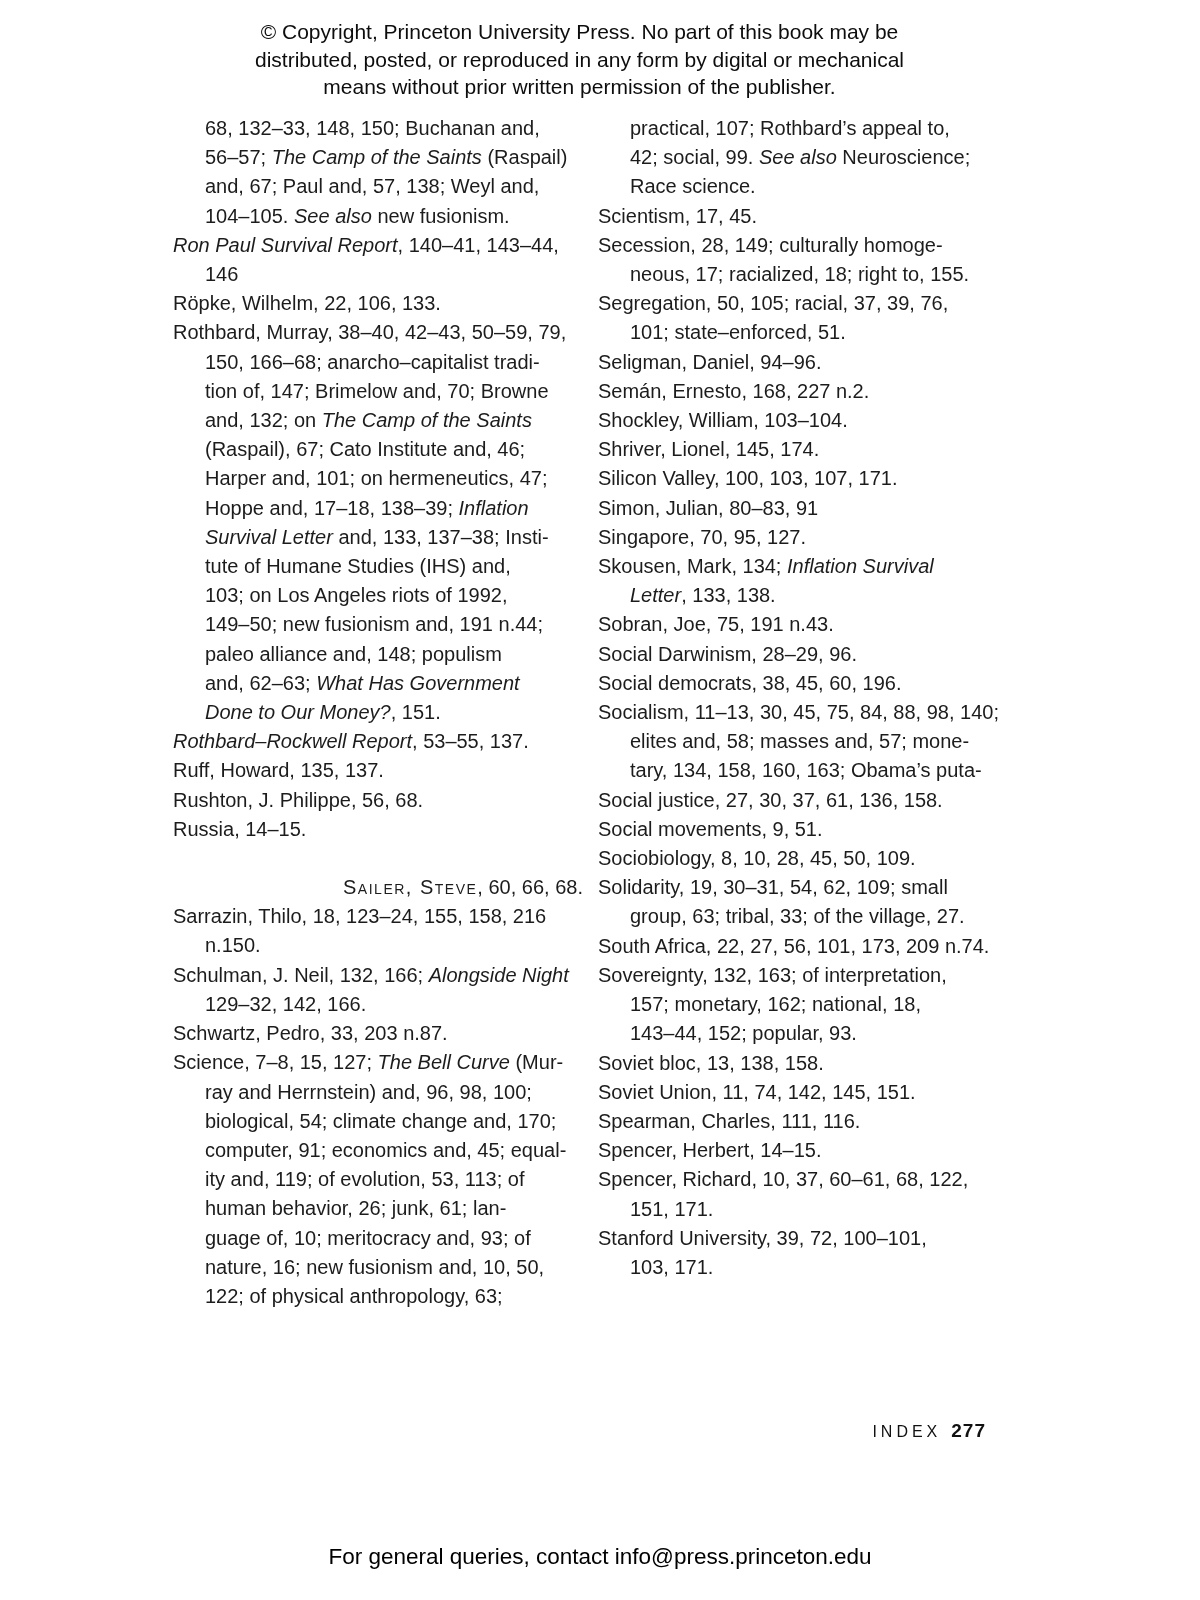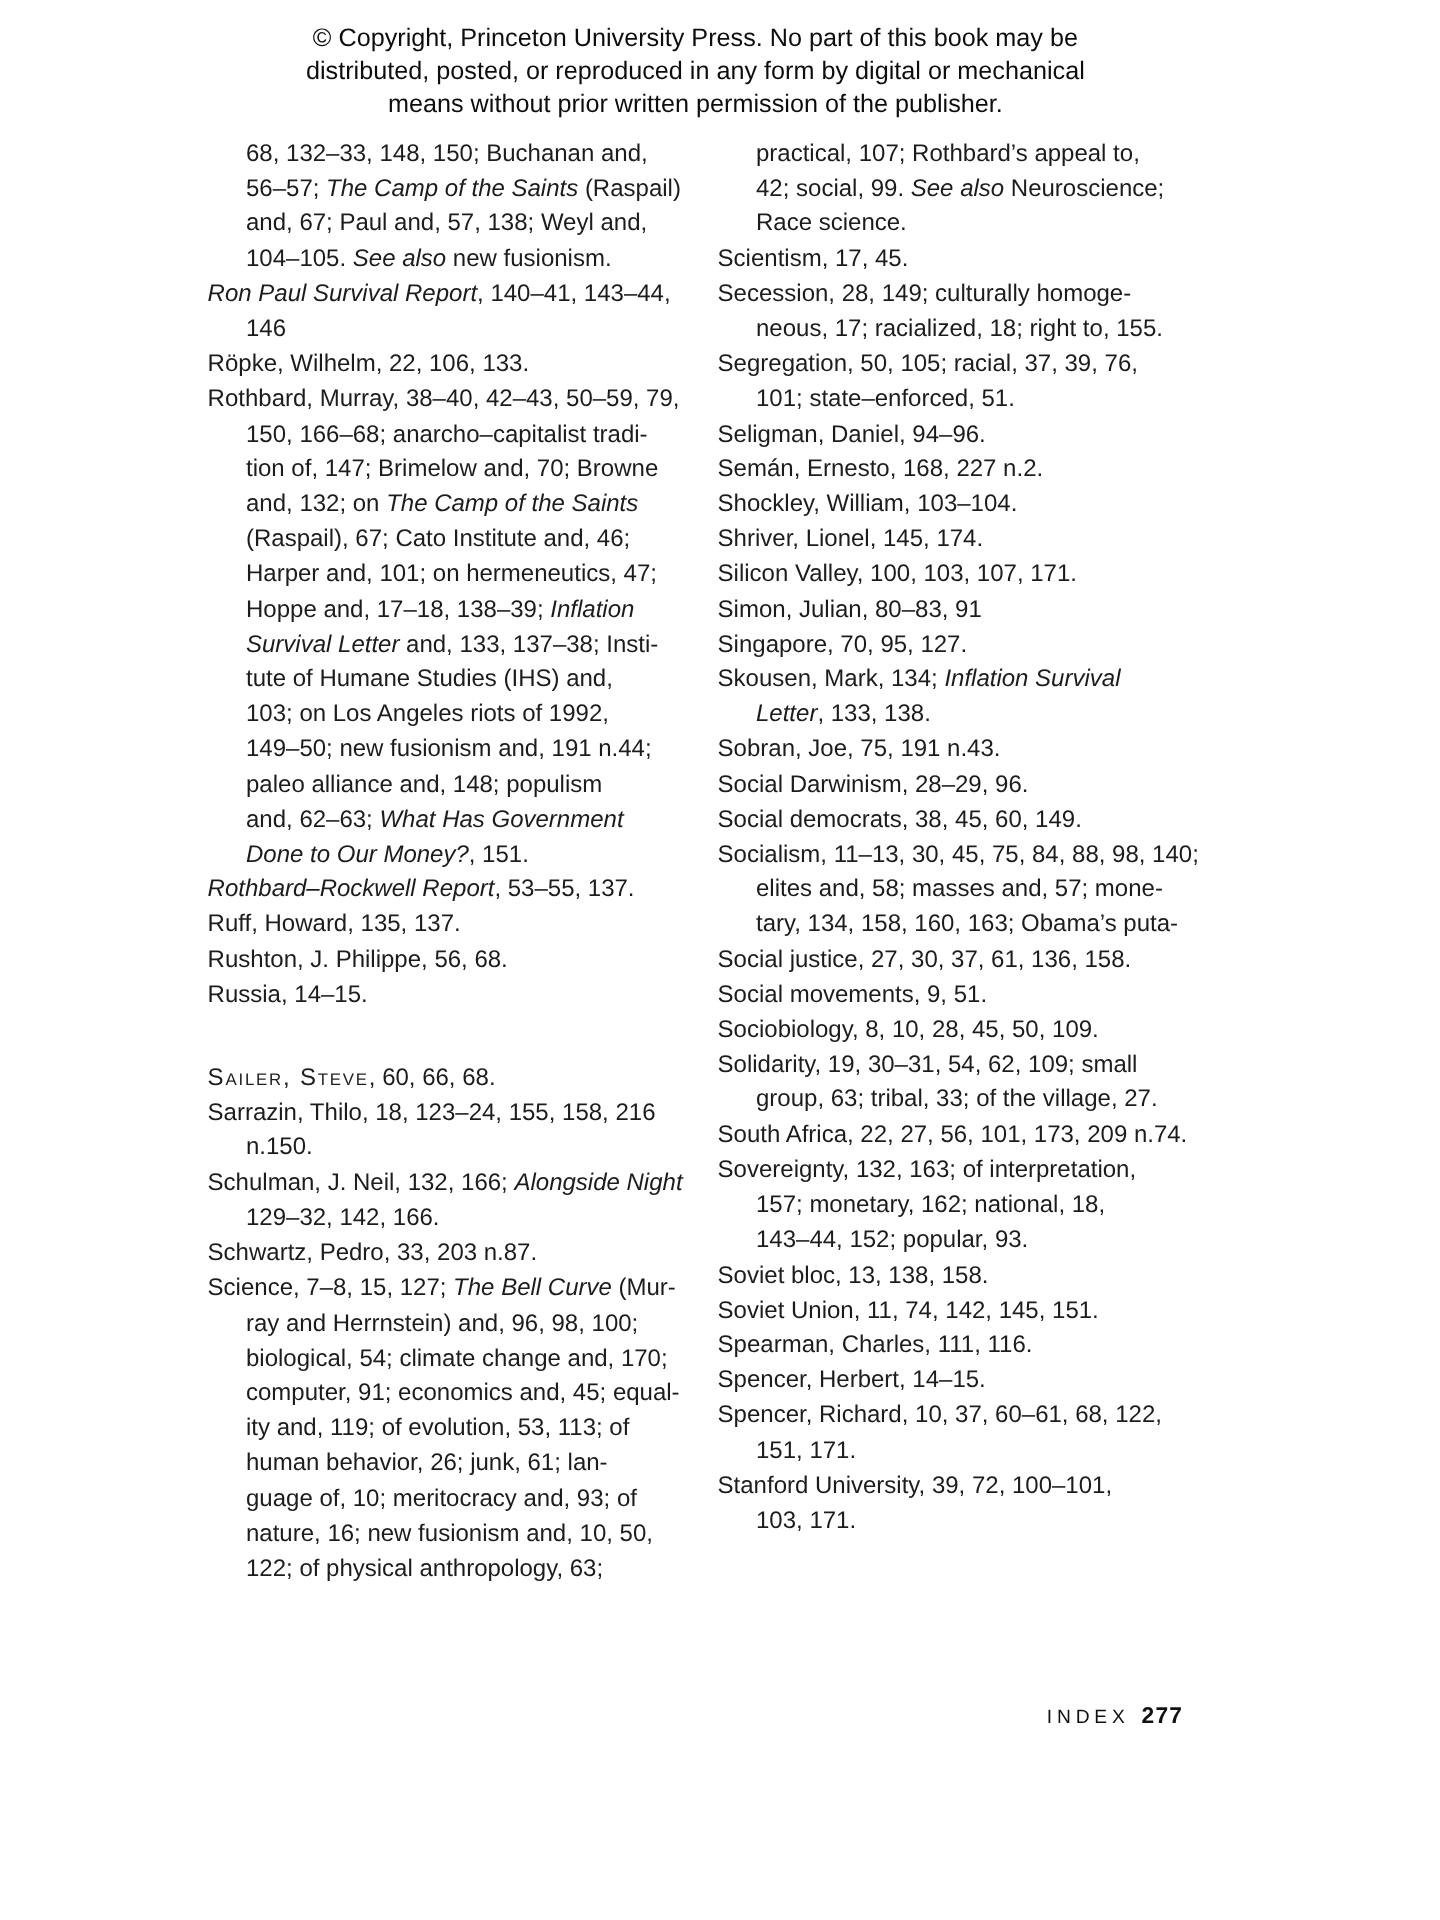--- a/index.html
+++ b/index.html
@@ -3,21 +3,21 @@
 <meta charset="utf-8">
 <style>
   html,body{margin:0;padding:0;background:#ffffff;}
   .page{position:relative;width:1200px;height:1600px;background:#ffffff;color:#1c1c1c;overflow:hidden;}
   .copyright{position:absolute;left:255px;top:18px;font-family:"Liberation Sans",sans-serif;font-size:21px;line-height:27.5px;color:#0d0d0d;text-align:center;}
   .col{position:absolute;top:114px;width:410px;font-family:Liberation Sans, sans-serif;font-size:20px;line-height:29.2px;color:#1c1c1c;}
   .col-left{left:173px;}
   .col-right{left:598px;}
   .ln{white-space:nowrap;}
   .ln.ind{padding-left:32px;}
-  .ln.gap{margin-top:40px;}
+  .ln.gap{margin-top:29px;text-align:right;}
   .it{font-style:italic;}
   .sc{font-variant:small-caps;letter-spacing:1.5px;}
   .footer{position:absolute;top:1420px;left:598px;width:388px;text-align:right;font-family:Liberation Sans, sans-serif;color:#111;}
   .footer .label{font-size:16px;letter-spacing:4px;}
   .footer .pagenum{font-weight:bold;font-size:19px;margin-left:10px;letter-spacing:1px;}
   .contact{position:absolute;top:1544px;left:0;width:1200px;text-align:center;font-family:"Liberation Sans",sans-serif;font-size:22.5px;color:#000;}
 </style>
 </head>
 <body>
 
@@ -82,21 +82,21 @@
       <div class="ln"><span>Semán, Ernesto, 168, 227 n.2.</span></div>
       <div class="ln"><span>Shockley, William, 103–104.</span></div>
       <div class="ln"><span>Shriver, Lionel, 145, 174.</span></div>
       <div class="ln"><span>Silicon Valley, 100, 103, 107, 171.</span></div>
       <div class="ln"><span>Simon, Julian, 80–83, 91</span></div>
       <div class="ln"><span>Singapore, 70, 95, 127.</span></div>
       <div class="ln"><span>Skousen, Mark, 134; </span><span class="it">Inflation Survival</span></div>
       <div class="ln ind"><span class="it">Letter</span><span>, 133, 138.</span></div>
       <div class="ln"><span>Sobran, Joe, 75, 191 n.43.</span></div>
       <div class="ln"><span>Social Darwinism, 28–29, 96.</span></div>
-      <div class="ln"><span>Social democrats, 38, 45, 60, 149.</span></div>
+      <div class="ln"><span>Social democrats, 38, 45, 60, 196.</span></div>
       <div class="ln"><span>Socialism, 11–13, 30, 45, 75, 84, 88, 98, 140;</span></div>
       <div class="ln ind"><span>elites and, 58; masses and, 57; mone-</span></div>
       <div class="ln ind"><span>tary, 134, 158, 160, 163; Obama’s puta-</span></div>
       <div class="ln"><span>Social justice, 27, 30, 37, 61, 136, 158.</span></div>
       <div class="ln"><span>Social movements, 9, 51.</span></div>
       <div class="ln"><span>Sociobiology, 8, 10, 28, 45, 50, 109.</span></div>
       <div class="ln"><span>Solidarity, 19, 30–31, 54, 62, 109; small</span></div>
       <div class="ln ind"><span>group, 63; tribal, 33; of the village, 27.</span></div>
       <div class="ln"><span>South Africa, 22, 27, 56, 101, 173, 209 n.74.</span></div>
       <div class="ln"><span>Sovereignty, 132, 163; of interpretation,</span></div>
@@ -107,13 +107,14 @@
       <div class="ln"><span>Spearman, Charles, 111, 116.</span></div>
       <div class="ln"><span>Spencer, Herbert, 14–15.</span></div>
       <div class="ln"><span>Spencer, Richard, 10, 37, 60–61, 68, 122,</span></div>
       <div class="ln ind"><span>151, 171.</span></div>
       <div class="ln"><span>Stanford University, 39, 72, 100–101,</span></div>
       <div class="ln ind"><span>103, 171.</span></div>
     </div>
   <div class="footer">
     <span class="label">INDEX</span><span class="pagenum">277</span>
   </div>
+  <div class="contact">For general queries, contact info@press.princeton.edu</div>
 </div>
 
 </body></html>

